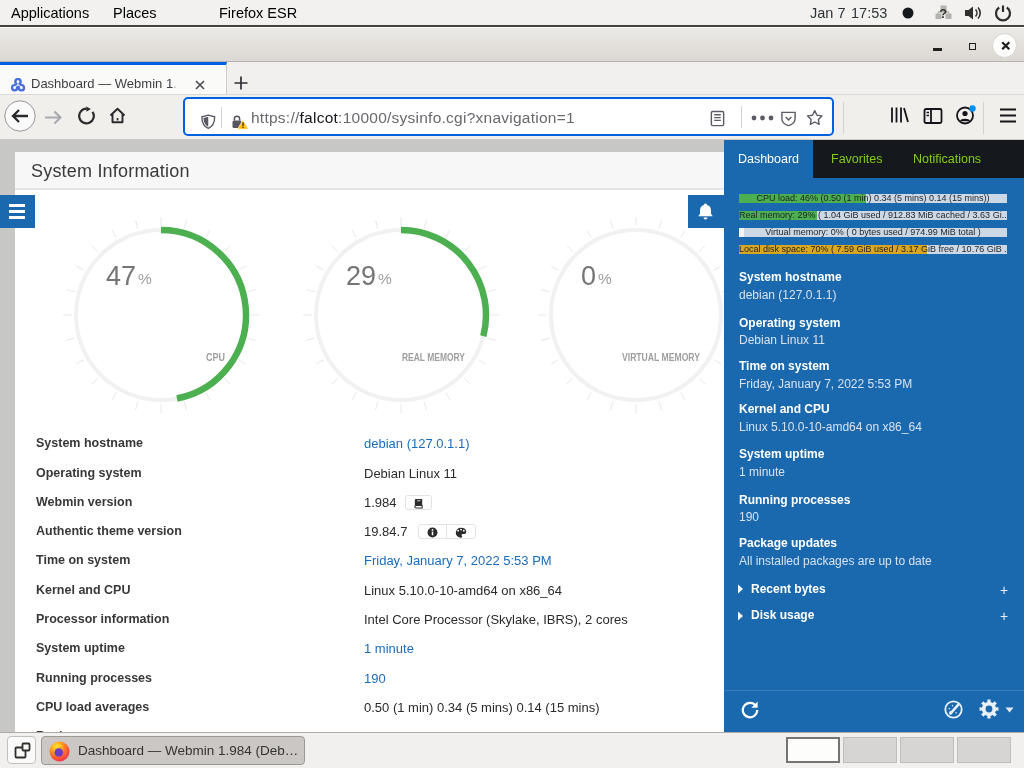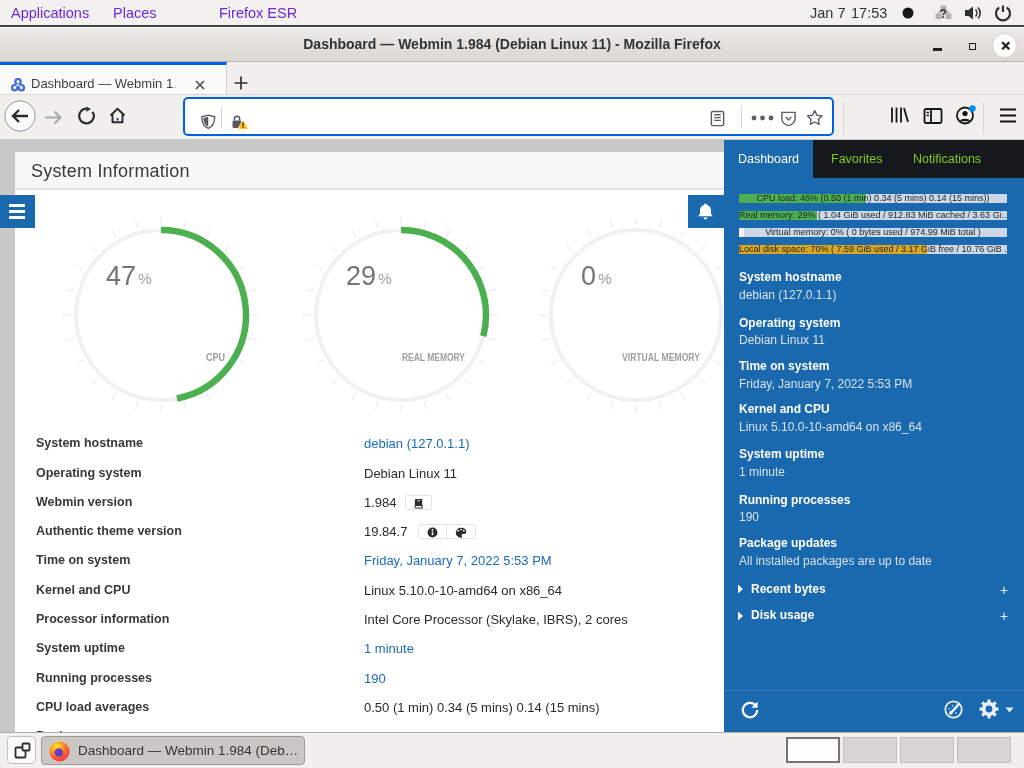--- a/index.html
+++ b/index.html
@@ -3,21 +3,21 @@
 <meta charset="utf-8">
 <style>
   * { margin:0; padding:0; box-sizing:border-box; }
   html,body { width:1024px; height:768px; overflow:hidden; }
   body { font-family:"Liberation Sans", sans-serif; position:relative; background:#fff; }
   .abs { position:absolute; }
 
   
   #gnomebar { position:absolute; left:0; top:0; width:1024px; height:27px;
     background:#f2f1f0; border-bottom:2px solid #454540; color:#2e3436; }
-  #gnomebar .menu { position:absolute; top:5px; font-size:14.5px; color:#6d28d9; }
+  #gnomebar .menu { position:absolute; top:5px; font-size:14.5px; color:#000000; }
   #gnomebar .right { position:absolute; top:5px; font-size:14.5px; }
 
   
   #titlebar { position:absolute; left:0; top:28px; width:1024px; height:34px;
     background:linear-gradient(#eceae7,#dbd7d2); border-bottom:1px solid #b7b3ae; }
   #titlebar .title { position:absolute; left:0; right:0; top:7.5px; text-align:center;
     font-size:14px; font-weight:bold; color:#2e3436; }
 
   
   #tabbar { position:absolute; left:0; top:62px; width:1024px; height:32px; background:#f2f0ee; }
@@ -104,21 +104,20 @@
     <path d="M3 6 h3.5 L11 2.5 V15.5 L6.5 12 H3 z" fill="#2f2f2b"></path>
     <path d="M13.5 5.5 a5 5 0 0 1 0 7 M16 3.5 a8 8 0 0 1 0 11" stroke="#2f2f2b" stroke-width="1.6" fill="none"></path>
   </svg>
   <svg class="abs" style="left:993px; top:3px;" width="20" height="20" viewBox="0 0 20 20">
     <path d="M10 2.5 V9" stroke="#2f2f2b" stroke-width="2.2" fill="none"></path>
     <path d="M6.2 4.5 a7 7 0 1 0 7.6 0" stroke="#2f2f2b" stroke-width="2.2" fill="none"></path>
   </svg>
 </div>
 
 <div id="titlebar">
-  <div class="title">Dashboard — Webmin 1.984 (Debian Linux 11) - Mozilla Firefox</div>
   <div class="abs" style="left:933px; top:20px; width:9px; height:2.5px; background:#20201d;"></div>
   <div class="abs" style="left:969px; top:15px; width:6.5px; height:6.5px; border:1.7px solid #20201d;"></div>
   <div class="abs" style="left:992px; top:5px; width:25px; height:25px; background:#fdfdfc; border:1px solid #d6d3cf; border-radius:50%;"></div>
   <svg class="abs" style="left:999.5px; top:12px;" width="11.5" height="11.5" viewBox="0 0 13 13">
     <path d="M2.5 2.5 L10.5 10.5 M10.5 2.5 L2.5 10.5" stroke="#20201d" stroke-width="2.6"></path>
   </svg>
 </div>
 
 <div id="tabbar">
   <div id="tab1">
@@ -164,20 +163,21 @@
     <div class="abs" style="left:36px; top:8px; width:1px; height:21px; background:#d4d4d8;"></div>
     <svg class="abs" style="left:46px; top:16px;" width="12" height="14" viewBox="0 0 16 18">
       <rect x="2" y="7" width="12" height="10" rx="2" fill="#57565e"></rect>
       <path d="M4.5 7 V4.8 a3.5 3.5 0 0 1 7 0 V7" fill="none" stroke="#57565e" stroke-width="2"></path>
     </svg>
     <svg class="abs" style="left:52px; top:20px;" width="12" height="11" viewBox="0 0 14 12">
       <path d="M7 0.8 L13.4 11.4 H0.6 Z" fill="#ffbf00" stroke="#fff" stroke-width="0.8"></path>
       <rect x="6.3" y="3.6" width="1.5" height="4" fill="#3b2e00"></rect>
       <rect x="6.3" y="8.6" width="1.5" height="1.6" fill="#3b2e00"></rect>
     </svg>
+    <div id="urltext">https://<b>falcot</b>:10000/sysinfo.cgi?xnavigation=1</div>
     <svg class="abs" style="left:524px; top:11px;" width="17" height="17" viewBox="0 0 18 18">
       <rect x="2.5" y="1.5" width="13" height="15" rx="1.5" fill="none" stroke="#5b5b66" stroke-width="1.5"></rect>
       <path d="M5.5 5 h7 M5.5 8 h7 M5.5 11 h7" stroke="#5b5b66" stroke-width="1.4"></path>
     </svg>
     <div class="abs" style="left:556px; top:7px; width:1px; height:22px; background:#d4d4d8;"></div>
     <svg class="abs" style="left:566px; top:16px;" width="26" height="6" viewBox="0 0 26 6">
         <circle cx="3" cy="3" r="2.4" fill="#5b5b66"></circle>
         <circle cx="11.5" cy="3" r="2.4" fill="#5b5b66"></circle>
         <circle cx="20" cy="3" r="2.4" fill="#5b5b66"></circle>
       </svg>

